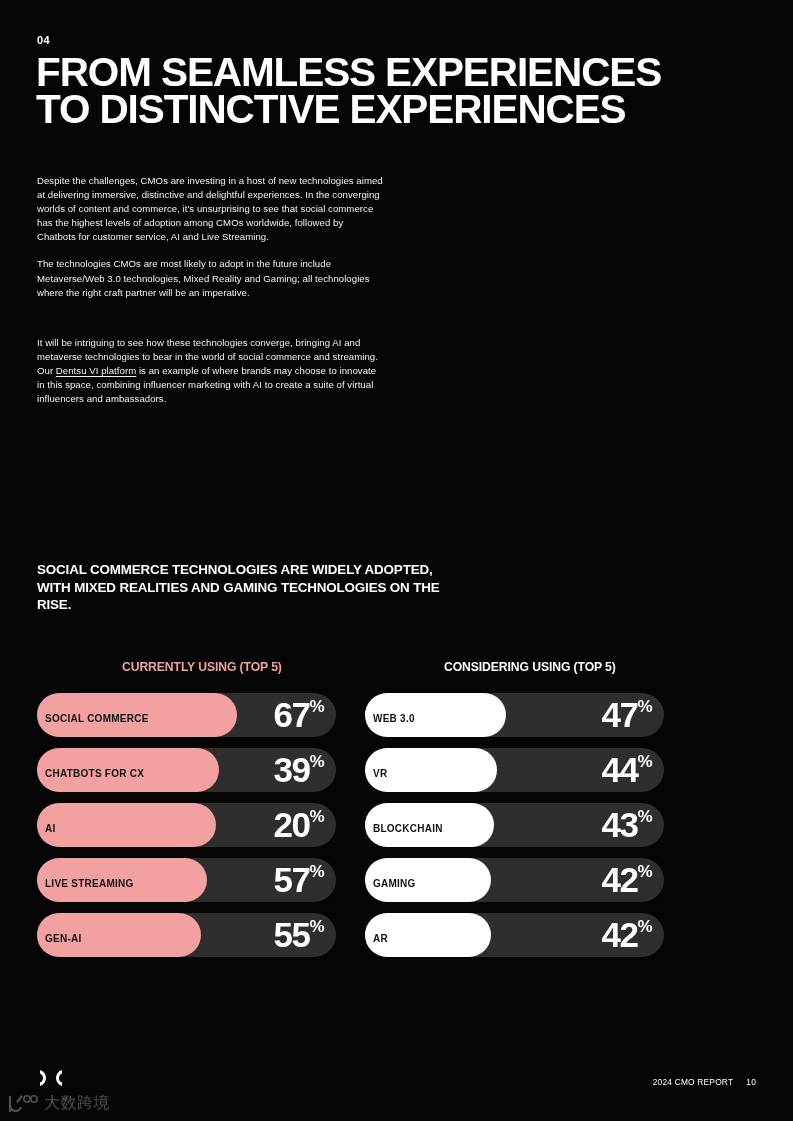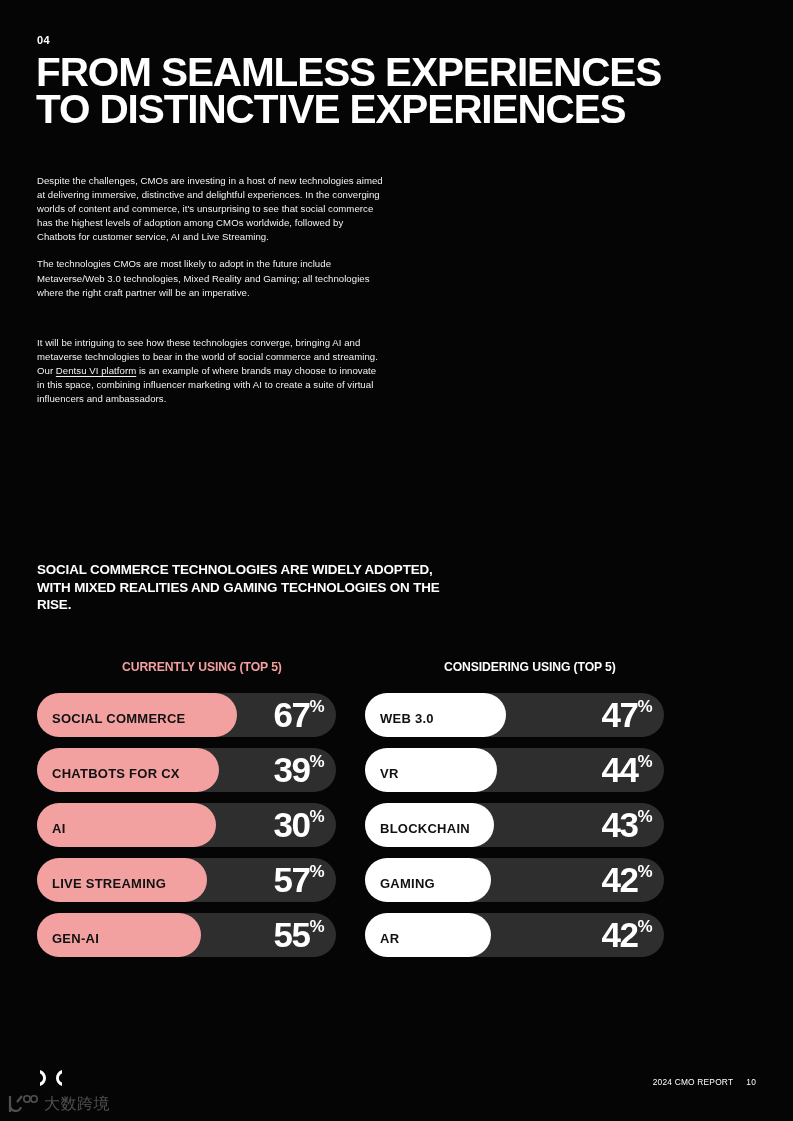--- a/index.html
+++ b/index.html
@@ -90,22 +90,22 @@
   .fill {
     position: absolute; left: 0; top: 0; bottom: 0;
     border-radius: 22px;
   }
   .left .fill  { background: #f2a0a0; }
   .right .fill { background: #ffffff; }
 
   .bar-label {
     position: relative;
     z-index: 2;
-    padding-left: 15px;
-    font-size: 13px;
+    padding-left: 8px;
+    font-size: 10px;
     font-weight: bold;
     letter-spacing: 0.25px;
     color: #111111;
     text-transform: uppercase;
     white-space: nowrap;
     margin-top: 6px;
   }
   .bar-value {
     position: absolute; right: 12px; top: 50%;
     transform: translateY(-52%);
@@ -137,21 +137,21 @@
     color: #ffffff;
     font-size: 8.4px;
     letter-spacing: 0.2px;
     text-transform: uppercase;
   }
   .footer-right .page-no { font-size: 8.4px; }
 
   
   .watermark {
     position: absolute; left: 6px; bottom: 6px;
-    display: flex; align-items: center; gap: 6px;
+    display: flex; align-items: flex-start; gap: 6px;
     color: #575757;
     opacity: 0.85;
   }
   .watermark .wm-mark {
     width: 32px; height: 22px;
     position: relative;
   }
   .watermark .wm-text {
     font-size: 16px;
     letter-spacing: 0.5px;
@@ -200,21 +200,21 @@
           <div class="bar-value">
             <span>39</span>
               <span class="pct">%</span>
           </div>
         </div>
 
         <div class="row">
           <div class="fill" style="width:60%"></div>
           <div class="bar-label">AI</div>
           <div class="bar-value">
-            <span>30</span>
+            <span>20</span>
               <span class="pct">%</span>
           </div>
         </div>
 
         <div class="row">
           <div class="fill" style="width:57%"></div>
           <div class="bar-label">LIVE STREAMING</div>
           <div class="bar-value">
             <span>57</span>
               <span class="pct">%</span>

